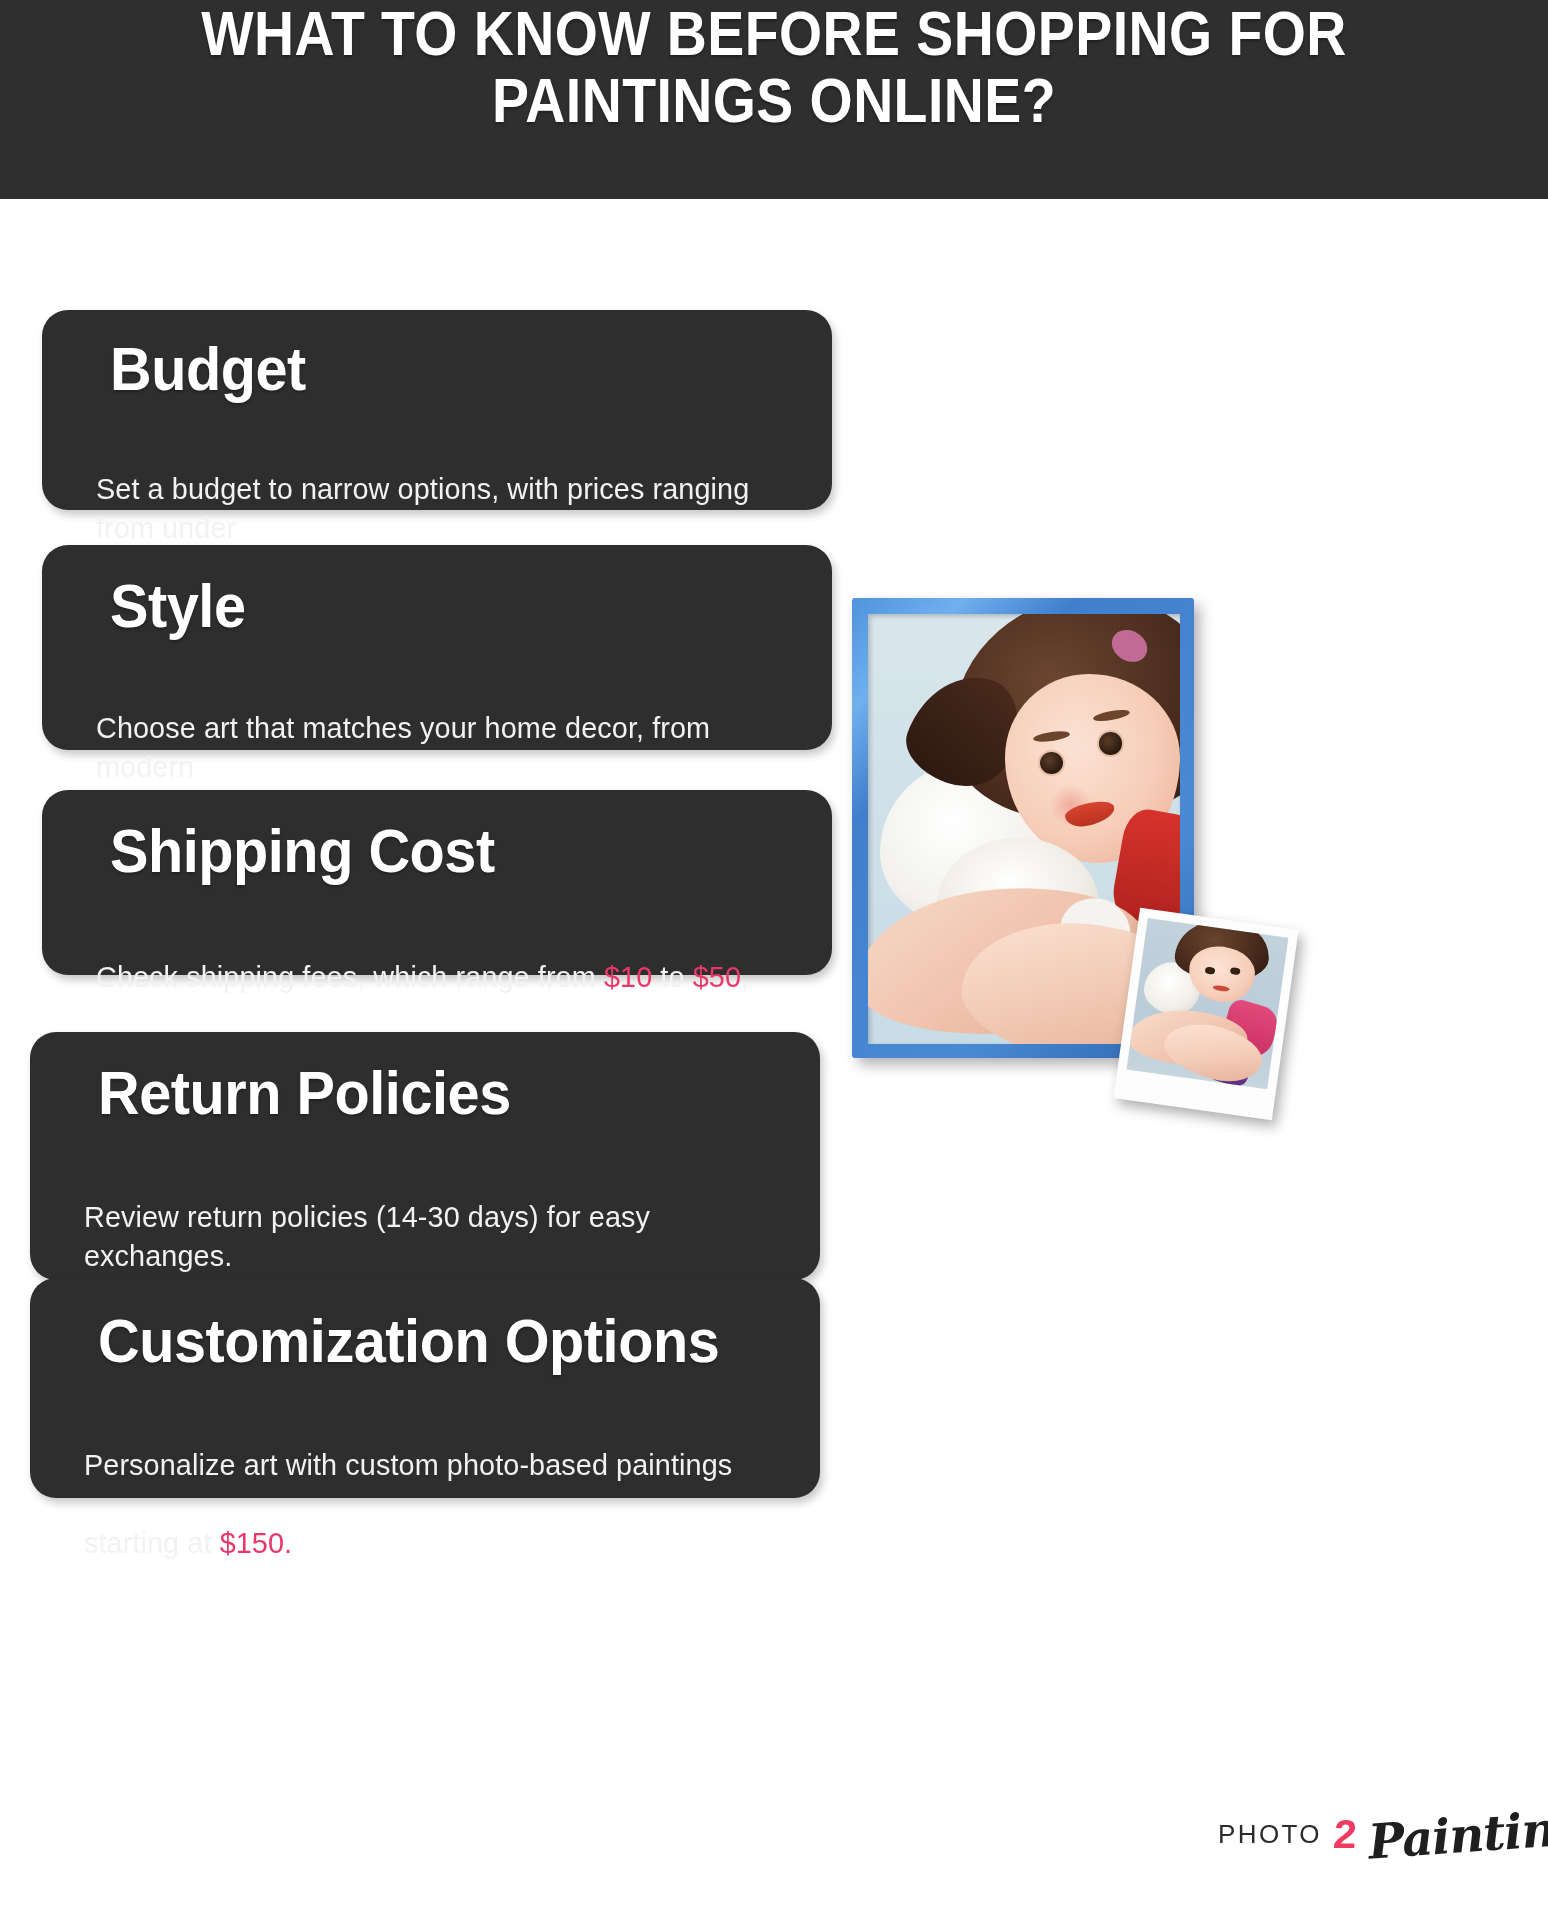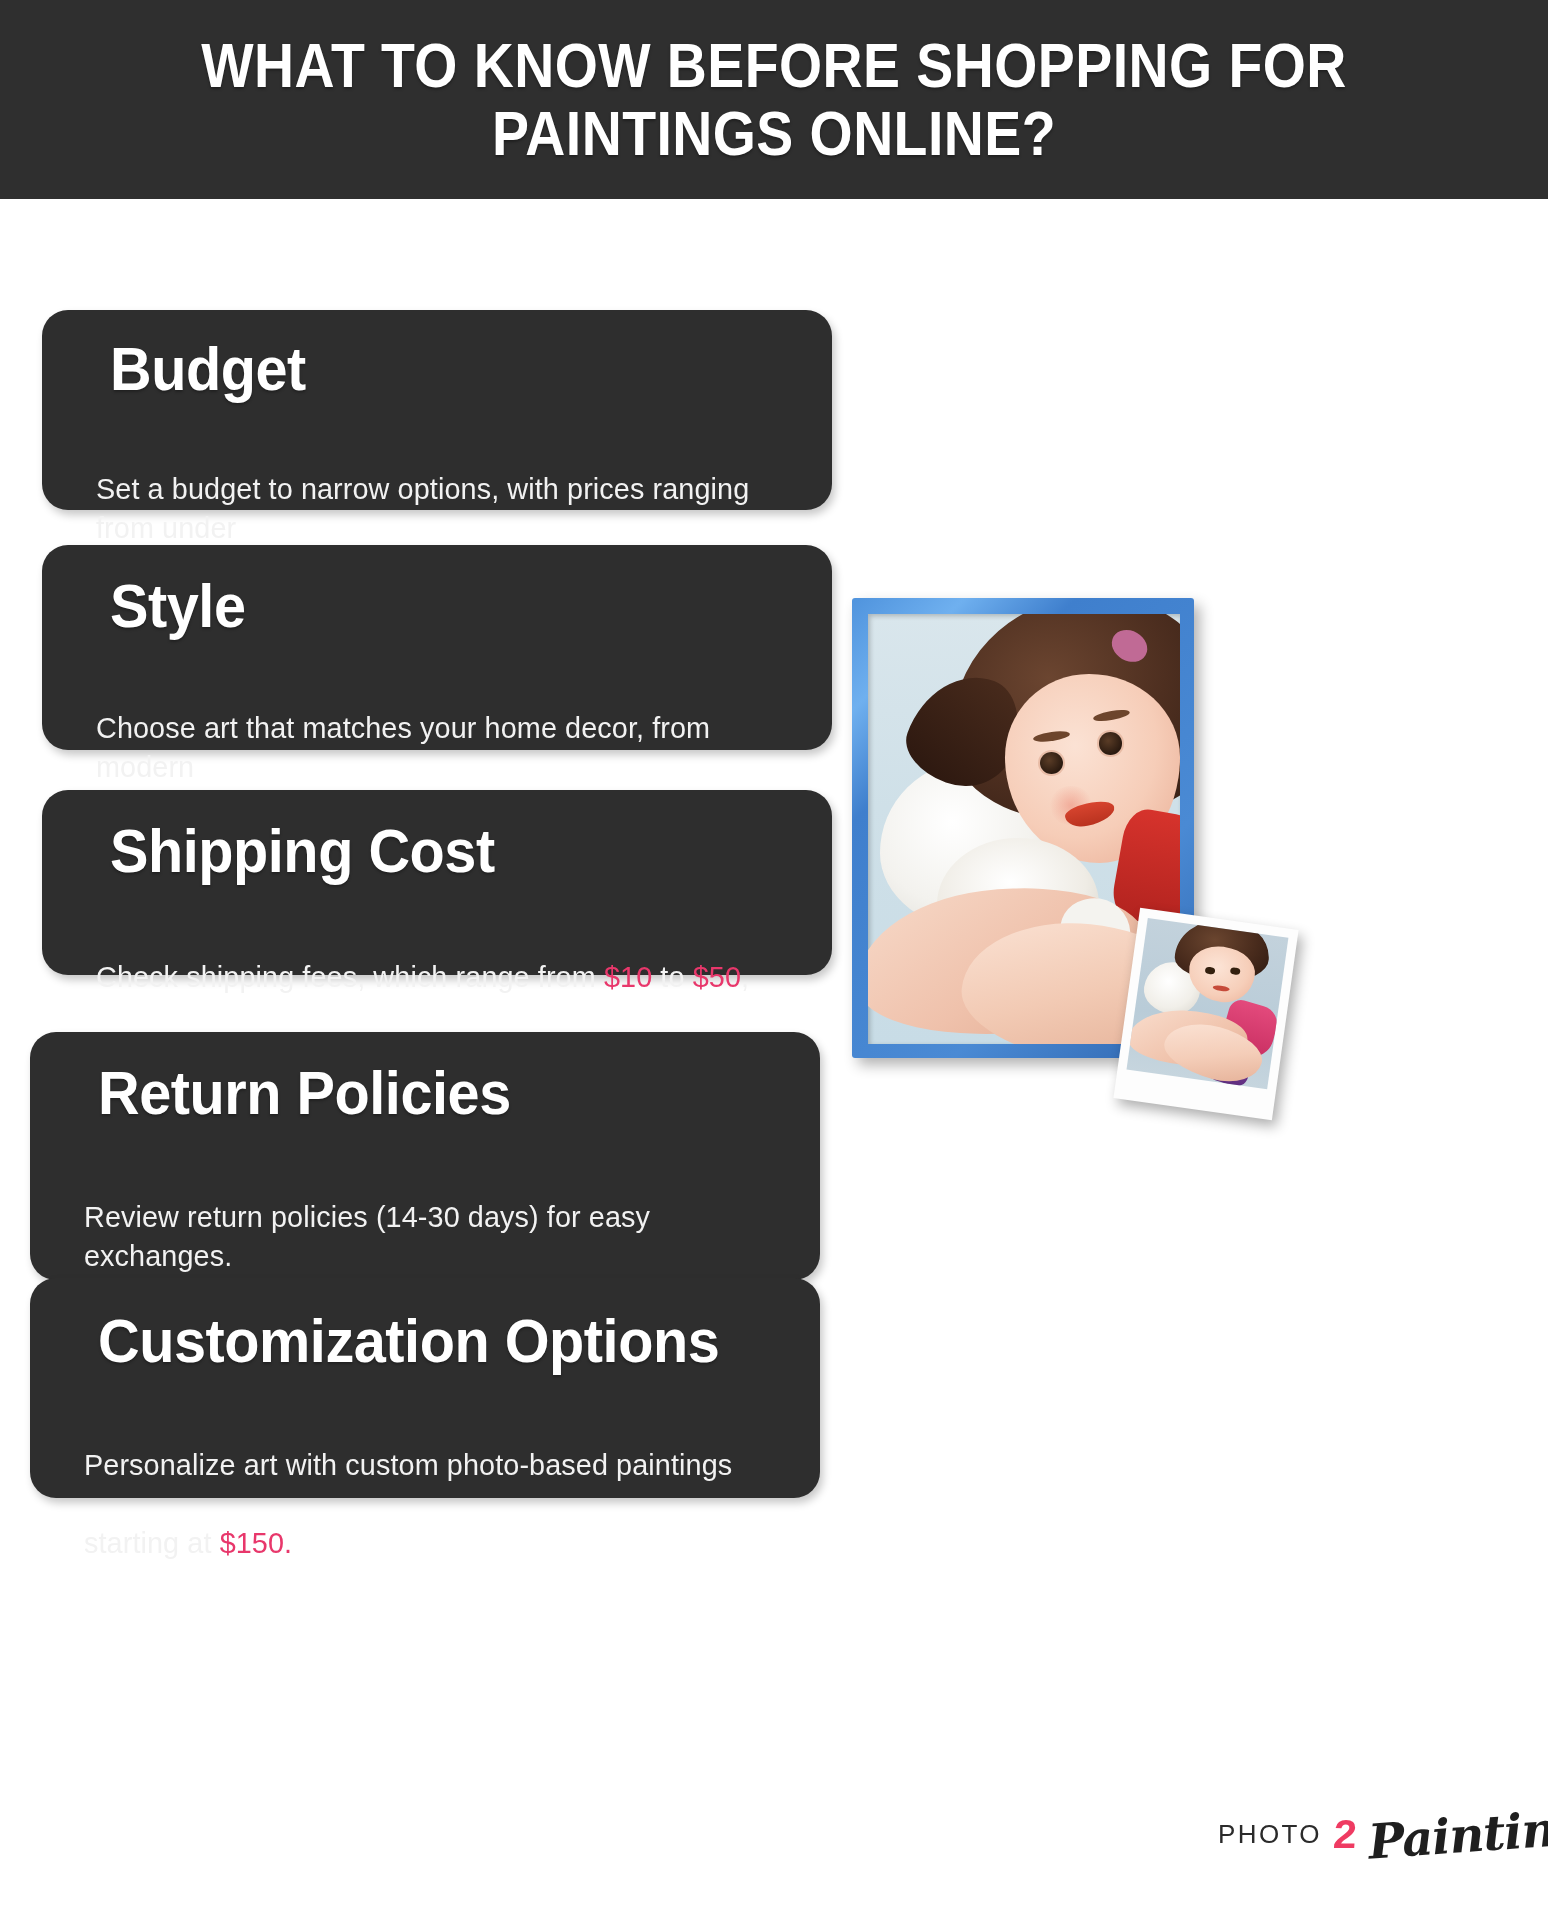--- a/index.html
+++ b/index.html
@@ -8,21 +8,21 @@
     background:#ffffff;
     font-family:"Liberation Sans", sans-serif;
     overflow:hidden;
   }
   .page { position:relative; width:1548px; height:1911px; background:#fff; }
 
   
   .header {
     position:absolute; left:0; top:0; width:1548px; height:199px;
     background:#2f2f2f;
-    display:flex; align-items:center; justify-content:center;
+    display:flex; justify-content:center;
   }
   .header-title {
     color:#ffffff;
     font-family:"Liberation Sans Narrow","Liberation Sans", sans-serif;
     font-weight:bold;
     font-size:63px;
     line-height:1.07;
     letter-spacing:0.5px;
     text-align:center;
     text-transform:uppercase;

